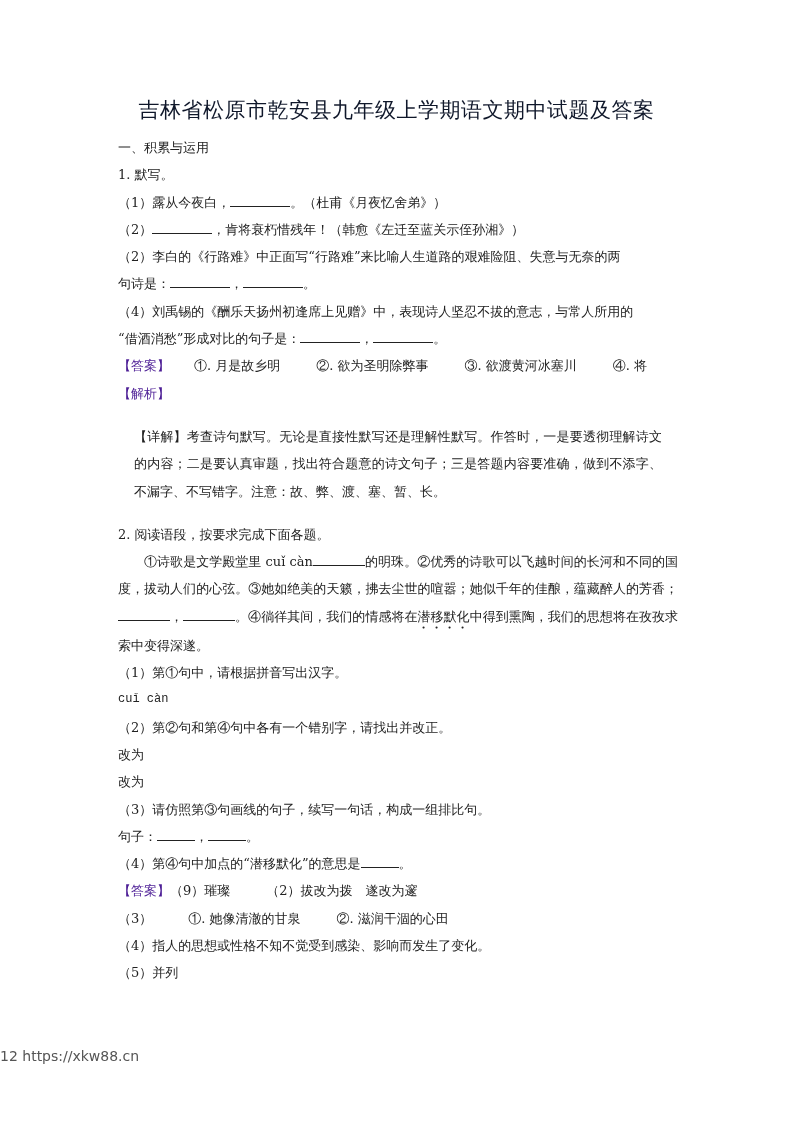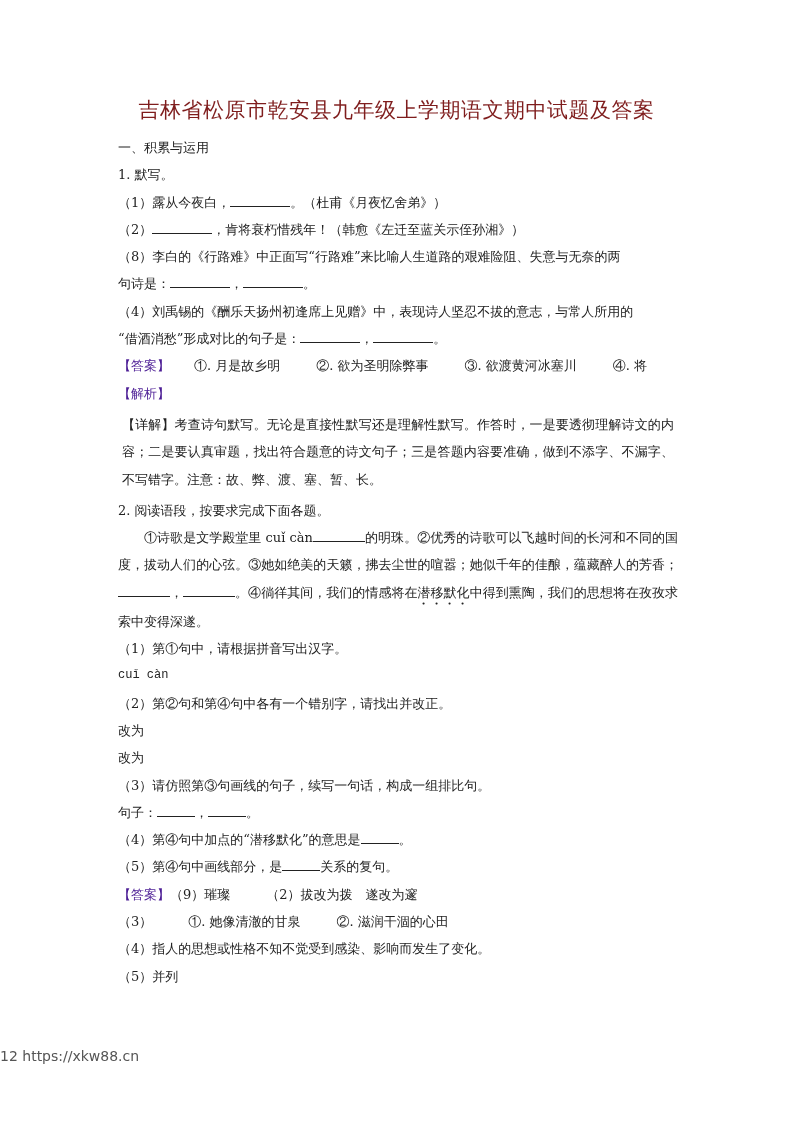--- a/index.html
+++ b/index.html
@@ -1,19 +1,19 @@
 <!DOCTYPE html>
 <html><head>
   <meta charset="utf-8">
   <style>
     html, body { margin: 0; padding: 0; background: #ffffff; }
     body { width: 793px; height: 1122px; position: relative; overflow: hidden;
       font-family: "DejaVu Serif", "Liberation Serif", serif; color: #222; }
     .title { position: absolute; top: 96px; left: 0; width: 793px; text-align: center;
-      font-family: Liberation Serif, serif; font-size: 21px; color: #7f1d1d; letter-spacing: 0.5px; }
+      font-family: Liberation Serif, serif; font-size: 21px; color: #0f172a; letter-spacing: 0.5px; }
     .content { position: absolute; top: 134px; left: 118px; width: 560px; font-size: 13px; line-height: 27.3px; }
     .line { white-space: nowrap; margin: 0; }
     .justify { white-space: normal; text-align: justify; }
     .tag { color: #4c1d95; }
     .blank { display: inline-block; border-bottom: 1px solid #222; height: 14px; vertical-align: baseline; }
     .b8 { width: 60px; } .b7 { width: 52px; } .b5 { width: 38px; }
     .ul { text-underline-offset: 3px; }
     .dot { text-emphasis: dot; text-emphasis-position: under; -webkit-text-emphasis: dot; -webkit-text-emphasis-position: under; }
     .indent { text-indent: 26px; }
     .mono { font-family: Liberation Mono, monospace; font-size: 12px; }
@@ -26,41 +26,40 @@
 <body>
 
 <div class="title">吉林省松原市乾安县九年级上学期语文期中试题及答案</div>
 
 <div class="content">
   <p class="line">一、积累与运用</p>
   <p class="line">1. 默写。</p>
 
   <p class="line"><span>（1）露从今夜白，</span><span class="blank b8"></span><span>。（杜甫《月夜忆舍弟》）</span></p>
   <p class="line"><span>（2）</span><span class="blank b8"></span><span>，肯将衰朽惜残年！（韩愈《左迁至蓝关示侄孙湘》）</span></p>
-  <p class="line"><span>（8）李白的《行路难》中正面写“行路难”来比喻人生道路的艰难险阻、失意与无奈的两</span></p>
+  <p class="line"><span>（2）李白的《行路难》中正面写“行路难”来比喻人生道路的艰难险阻、失意与无奈的两</span></p>
   <p class="line"><span>句诗是：</span><span class="blank b8"></span>，<span class="blank b8"></span>。</p>
   <p class="line"><span>（4）刘禹锡的《酬乐天扬州初逢席上见赠》中，表现诗人坚忍不拔的意志，与常人所用的</span></p>
   <p class="line"><span>“借酒消愁”形成对比的句子是：</span><span class="blank b8"></span>，<span class="blank b8"></span>。</p>
 
   <p class="line"><span class="tag">【答案】</span><span class="gap"></span><span>①. 月是故乡明</span><span class="gap2"></span><span>②. 欲为圣明除弊事</span><span class="gap2"></span><span>③. 欲渡黄河冰塞川</span><span class="gap2"></span><span>④. 将</span></p>
   <p class="line"><span class="tag">【解析】</span></p>
-  <p class="justify" style="margin:4px;">【详解】考查诗句默写。无论是直接性默写还是理解性默写。作答时，一是要透彻理解诗文的内容；二是要认真审题，找出符合题意的诗文句子；三是答题内容要准确，做到不添字、不漏字、不写错字。注意：故、弊、渡、塞、暂、长。</p>
+  <p class="justify" style="margin:16px;">【详解】考查诗句默写。无论是直接性默写还是理解性默写。作答时，一是要透彻理解诗文的内容；二是要认真审题，找出符合题意的诗文句子；三是答题内容要准确，做到不添字、不漏字、不写错字。注意：故、弊、渡、塞、暂、长。</p>
 
   <p class="line">2. 阅读语段，按要求完成下面各题。</p>
   <p class="justify indent" style="margin:0;"><span>①诗歌是文学殿堂里 cuǐ càn</span><span class="blank b7"></span><span>的明珠。②优秀的诗歌可以飞越时间的长河和不同的国度，拔动人们的心弦。③</span><span class="ul">她如绝美的天籁，拂去尘世的喧嚣；她似千年的佳酿，蕴藏醉人的芳香</span><span>；</span><span class="blank b7"></span><span>，</span><span class="blank b7"></span><span>。④徜徉其间，</span><span class="ul">我们的情感将在</span><span class="dot">潜移默化</span><span class="ul">中得到熏陶，我们的思想将在孜孜求索中变得深遂。</span></p>
 
   <p class="line">（1）第①句中，请根据拼音写出汉字。</p>
   <p class="line mono">cuǐ càn</p>
   <p class="line">（2）第②句和第④句中各有一个错别字，请找出并改正。</p>
   <p class="line">改为</p>
   <p class="line">改为</p>
   <p class="line">（3）请仿照第③句画线的句子，续写一句话，构成一组排比句。</p>
   <p class="line"><span>句子：</span><span class="blank b5"></span>，<span class="blank b5"></span>。</p>
   <p class="line"><span>（4）第④句中加点的“潜移默化”的意思是</span><span class="blank b5"></span>。</p>
-  <p class="line"><span>（5）第④句中画线部分，是</span><span class="blank b5"></span><span>关系的复句。</span></p>
 
   <p class="line"><span class="tag">【答案】</span><span>（9）璀璨</span><span class="gap2"></span><span>（2）拔改为拨　遂改为邃</span></p>
   <p class="line"><span>（3）</span><span class="gap2"></span><span>①. 她像清澈的甘泉</span><span class="gap2"></span><span>②. 滋润干涸的心田</span></p>
   <p class="line">（4）指人的思想或性格不知不觉受到感染、影响而发生了变化。</p>
   <p class="line">（5）并列</p>
 </div>
 
 <div class="footer">12 https://xkw88.cn</div>
 
 </body></html>

